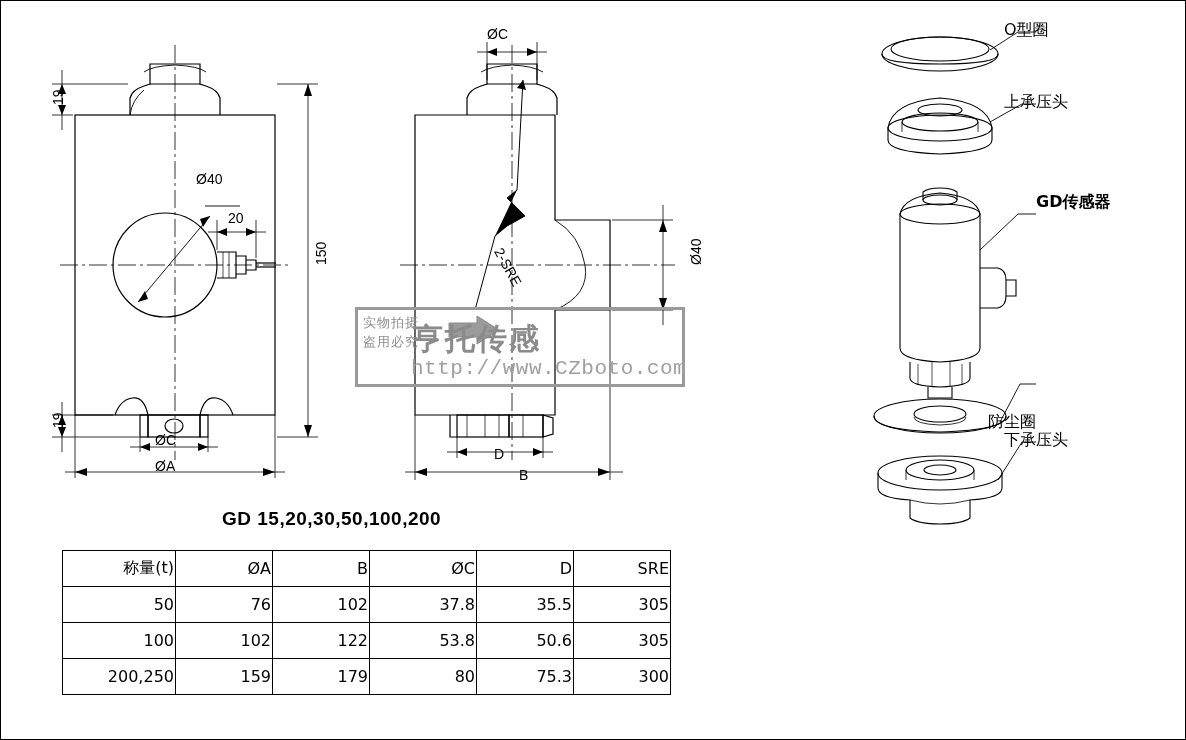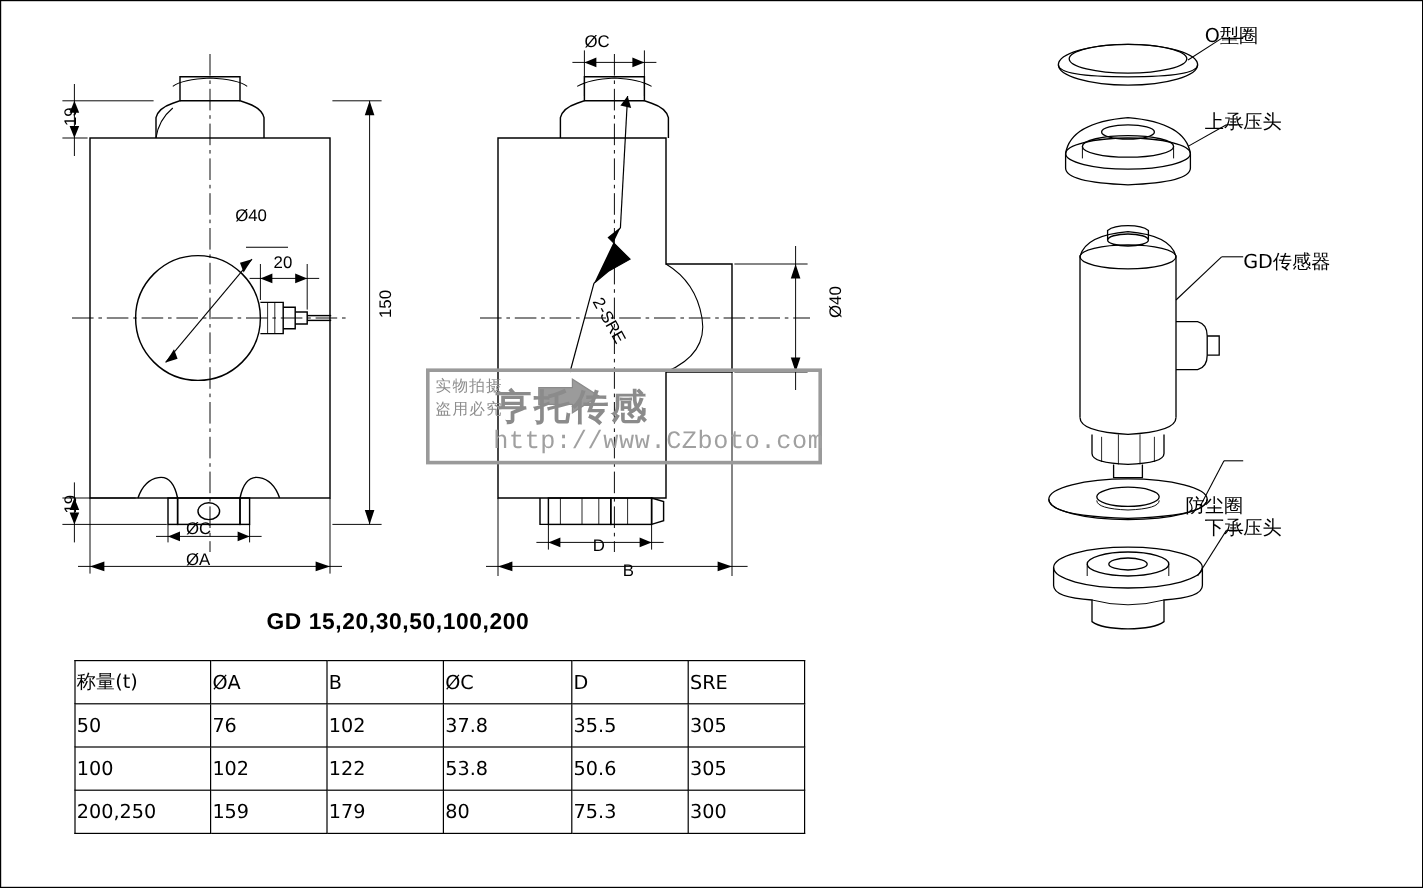--- a/index.html
+++ b/index.html
@@ -39,21 +39,21 @@
   }
 
   
   #spec-table{
     position:absolute;left:62px;top:550px;
     border-collapse:collapse;
     font-size:16px;
   }
   #spec-table td,#spec-table th{
     border:1px solid #000;
-    text-align:left;
+    text-align:right;
     height:33px;
     font-weight:normal;
     font-family:"DejaVu Sans", sans-serif;
   }
   #spec-table th{font-size:16px;}
   #spec-table .c0{width:110px;}
   #spec-table .c1{width:94px;}
   #spec-table .c2{width:94px;}
   #spec-table .c3{width:104px;}
   #spec-table .c4{width:94px;}
@@ -340,21 +340,21 @@
     <line x1="160" y1="404" x2="180" y2="366"></line>
     <line x1="180" y1="366" x2="196" y2="366"></line>
     <line x1="158" y1="462" x2="182" y2="424"></line>
     <line x1="182" y1="424" x2="196" y2="424"></line>
   </g>
 </svg>
 </div>
 
 <div class="rlabel" style="left:1004px;top:20px;">O型圈</div>
 <div class="rlabel" style="left:1004px;top:92px;">上承压头</div>
-<div class="rlabel" style="left:1036px;top:208px;">GD传感器</div>
+<div class="rlabel" style="left:1036px;top:192px;font-weight:bold;">GD传感器</div>
 <div class="rlabel" style="left:988px;top:372px;margin-top:40px;">防尘圈</div>
 <div class="rlabel" style="left:1004px;top:430px;">下承压头</div>
 
 <div id="watermark">
   <div id="wm-box"></div>
   <div id="wm-sub">
     <div>实物拍摄</div>
     <div>盗用必究</div>
   </div>
   <svg id="wm-arrow" viewBox="0 0 54 30">

